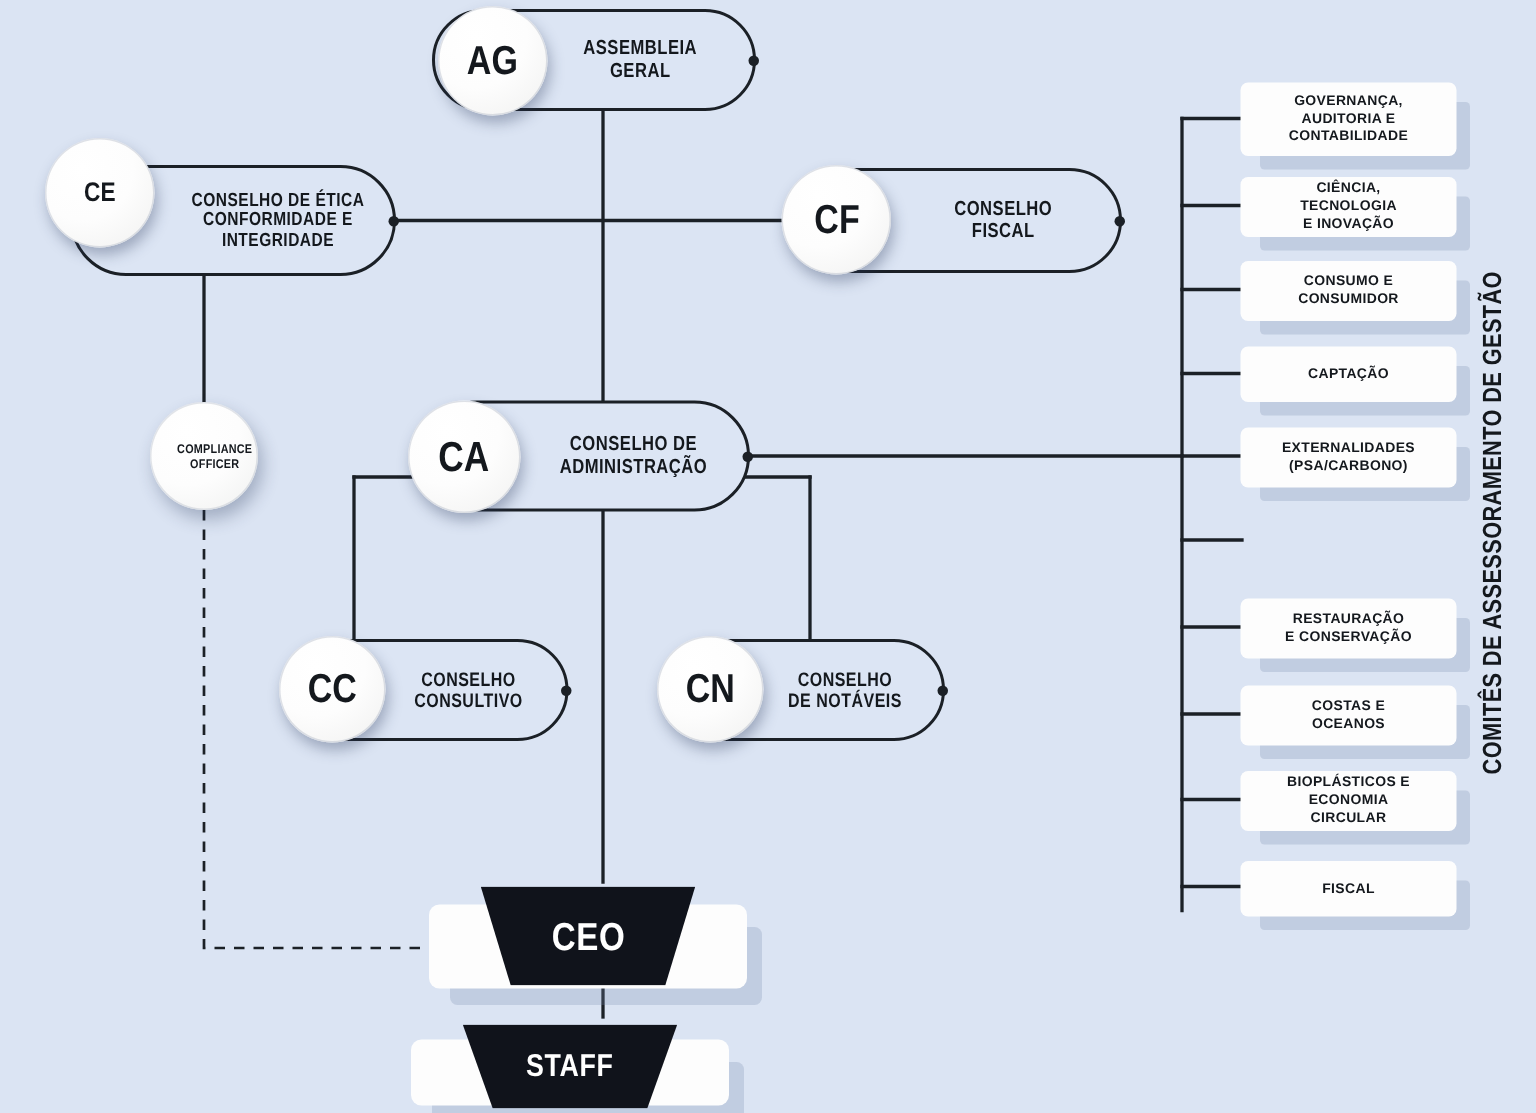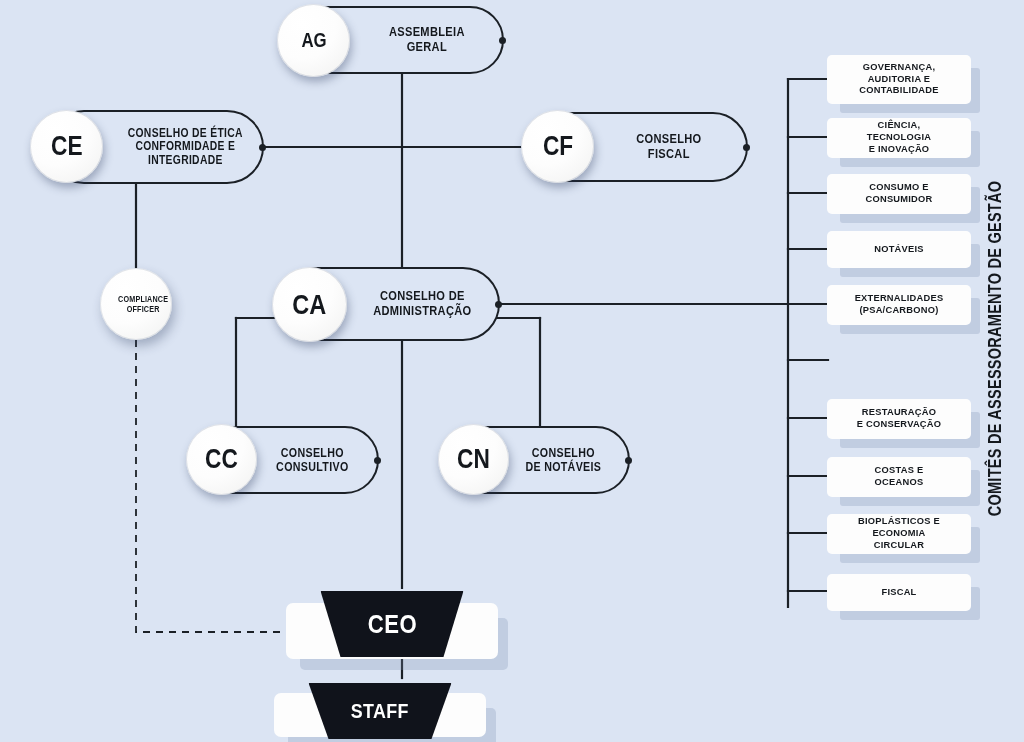--- a/index.html
+++ b/index.html
@@ -151,29 +151,29 @@
 
     <g stroke="#1b2026" stroke-width="1.8" fill="none" stroke-dasharray="7 6" stroke-linecap="butt">
       <path d="M136,340 L136,632 L290,632"></path>
     </g>
   </svg>
 
   <div class="pill" style="left:288px;top:6px;width:216px;height:68px;">
     <div class="label" style="font-size:13.5px;margin-left:60px;">ASSEMBLEIA<br>GERAL</div>
     <div class="dot"></div>
   </div>
-  <div class="badge" style="left:277px;top:4px;width:73px;height:73px;font-size:20px;">
+  <div class="badge" style="left:292px;top:4px;width:73px;height:73px;font-size:27px;">
     <span>AG</span>
   </div>
 
   <div class="pill" style="left:47px;top:110px;width:217px;height:74px;">
     <div class="label" style="font-size:12.6px;margin-left:58px;">CONSELHO DE ÉTICA<br>CONFORMIDADE E<br>INTEGRIDADE</div>
     <div class="dot"></div>
   </div>
-  <div class="badge" style="left:30px;top:110px;width:73px;height:73px;font-size:27px;">
+  <div class="badge" style="left:30px;top:92px;width:73px;height:73px;font-size:18px;">
     <span>CE</span>
   </div>
 
   <div class="pill" style="left:530px;top:112px;width:218px;height:70px;">
     <div class="label" style="font-size:13.5px;margin-left:58px;">CONSELHO<br>FISCAL</div>
     <div class="dot"></div>
   </div>
   <div class="badge" style="left:521px;top:110px;width:73px;height:73px;font-size:27px;">
     <span>CF</span>
   </div>
@@ -216,21 +216,21 @@
   <div class="ribbon" style="left:274px;top:679px;width:212px;height:44px;">
     <div class="plate"></div>
     <div class="flag" style="top:-10px;width:143px;height:56px;font-size:21px;">
       <span>STAFF</span>
     </div>
   </div>
 
   <div class="cbox" style="left:827px;top:55px;width:144px;height:49px;">GOVERNANÇA,<br>AUDITORIA E<br>CONTABILIDADE</div>
   <div class="cbox" style="left:827px;top:118px;width:144px;height:40px;">CIÊNCIA, TECNOLOGIA<br>E INOVAÇÃO</div>
   <div class="cbox" style="left:827px;top:174px;width:144px;height:40px;">CONSUMO E<br>CONSUMIDOR</div>
-  <div class="cbox" style="left:827px;top:231px;width:144px;height:37px;">NOTÁVEIS</div>
+  <div class="cbox" style="left:827px;top:231px;width:144px;height:37px;">CAPTAÇÃO</div>
   <div class="cbox" style="left:827px;top:285px;width:144px;height:40px;">EXTERNALIDADES<br>(PSA/CARBONO)</div>
   <div class="cbox" style="left:827px;top:399px;width:144px;height:40px;">RESTAURAÇÃO<br>E CONSERVAÇÃO</div>
   <div class="cbox" style="left:827px;top:457px;width:144px;height:40px;">COSTAS E<br>OCEANOS</div>
   <div class="cbox" style="left:827px;top:514px;width:144px;height:40px;">BIOPLÁSTICOS E<br>ECONOMIA CIRCULAR</div>
   <div class="cbox" style="left:827px;top:574px;width:144px;height:37px;">FISCAL</div>
 
   <div id="sidetitle">
     <div class="t"><i>COMITÊS DE ASSESSORAMENTO DE GESTÃO</i></div>
   </div>
 

